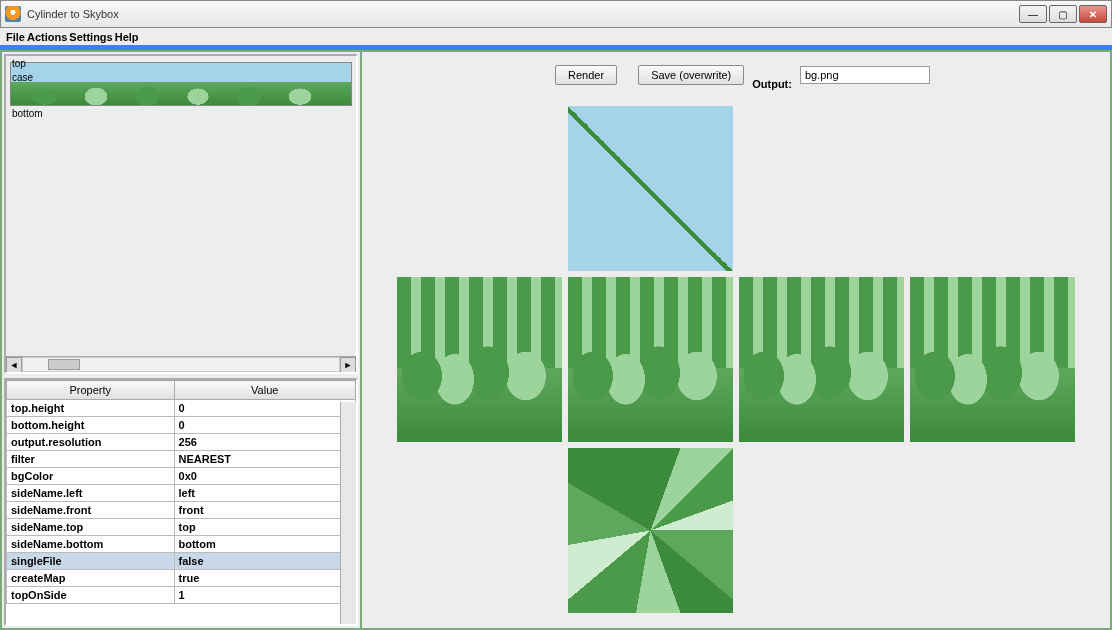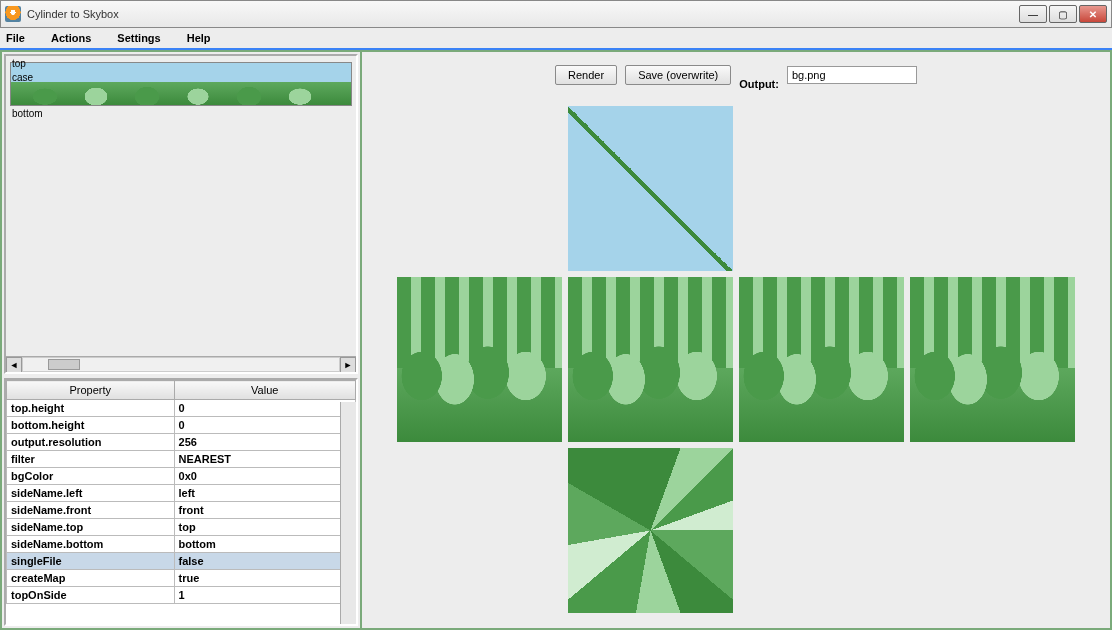--- a/index.html
+++ b/index.html
@@ -33,25 +33,25 @@
     border: 1px solid #666;
     background: linear-gradient(to bottom,#f5f5f5,#ddd);
     border-radius: 2px;
     display: flex; align-items: center; justify-content: center;
     font-size: 10px;
   }
   .winbtn.close { background: linear-gradient(to bottom,#e8988f,#c8473a); color:#fff; font-weight:bold; }
   .menubar {
     height: 22px;
     background: #ededed;
-    border-bottom: 2px solid #3b82f6;
+    border-bottom: 5px solid #3b82f6;
     display: flex;
     align-items: center;
     padding: 0 6px;
-    gap: 26px;
+    gap: 2px;
   }
   .menubar span { color: #000; font-weight: bold; cursor: default; }
   .workspace {
     display: flex;
     height: calc(630px - 28px - 22px);
     background: #ededed;
     border: 2px solid #7aaa7a;
   }
   .left-pane {
     width: 360px;
@@ -119,20 +119,21 @@
   .toolbar {
     display:flex; align-items:center; gap:8px; justify-content:center;
     padding:4px;
   }
   .btn {
     padding: 3px 12px;
     background: linear-gradient(to bottom,#fafafa,#e0e0e0);
     border:1px solid #8a8a8a;
     border-radius:2px;
     font-size:11px;
+    margin-left:13px;
   }
   .out-input {
     border:1px solid #999; background:#fff; padding:2px 4px;
     font-size:11px; width:130px;
   }
   .skybox-grid {
     flex:1; display:flex; align-items:center; justify-content:center;
   }
   .grid4x3 {
     display:grid;

